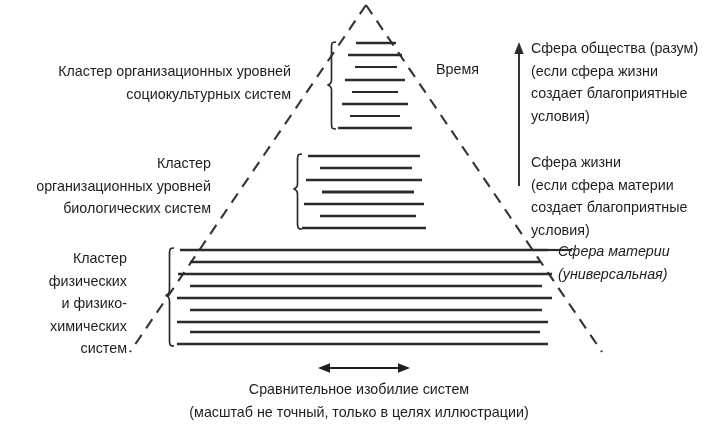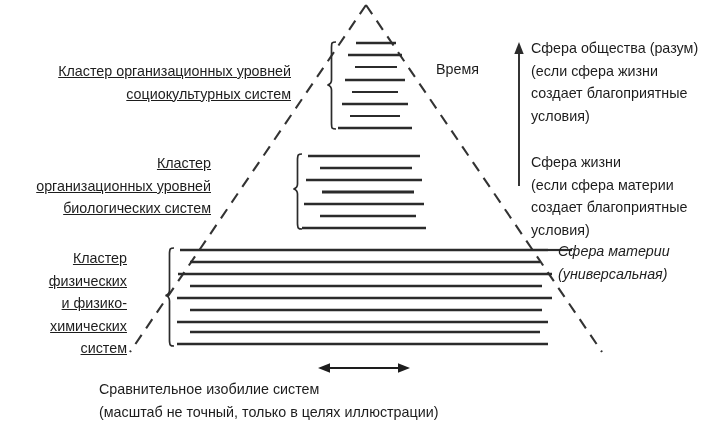--- a/index.html
+++ b/index.html
@@ -24,23 +24,23 @@
     height: 431px;
     pointer-events: none;
   }
   .lbl {
     position: absolute;
     font-size: 14.3px;
     line-height: 22.5px;
     color: #1d1d1d;
     white-space: pre;
   }
-  .lbl.right { text-align: right; text-decoration: underline; }
+  .lbl.right { text-align: right; }
   .lbl.left  { text-align: left; }
-  .lbl.center{ text-align: left; }
+  .lbl.center{ text-align: center; }
 </style>
 </head>
 <body>
 
 <div id="root">
 
   <svg class="svg-layer" viewBox="0 0 718 431" width="718" height="431" xmlns="http://www.w3.org/2000/svg">
 
     <g stroke="#333333" stroke-width="2.1" fill="none" stroke-dasharray="11 8" stroke-linecap="butt">
       <line x1="366" y1="5" x2="130" y2="352"></line>

